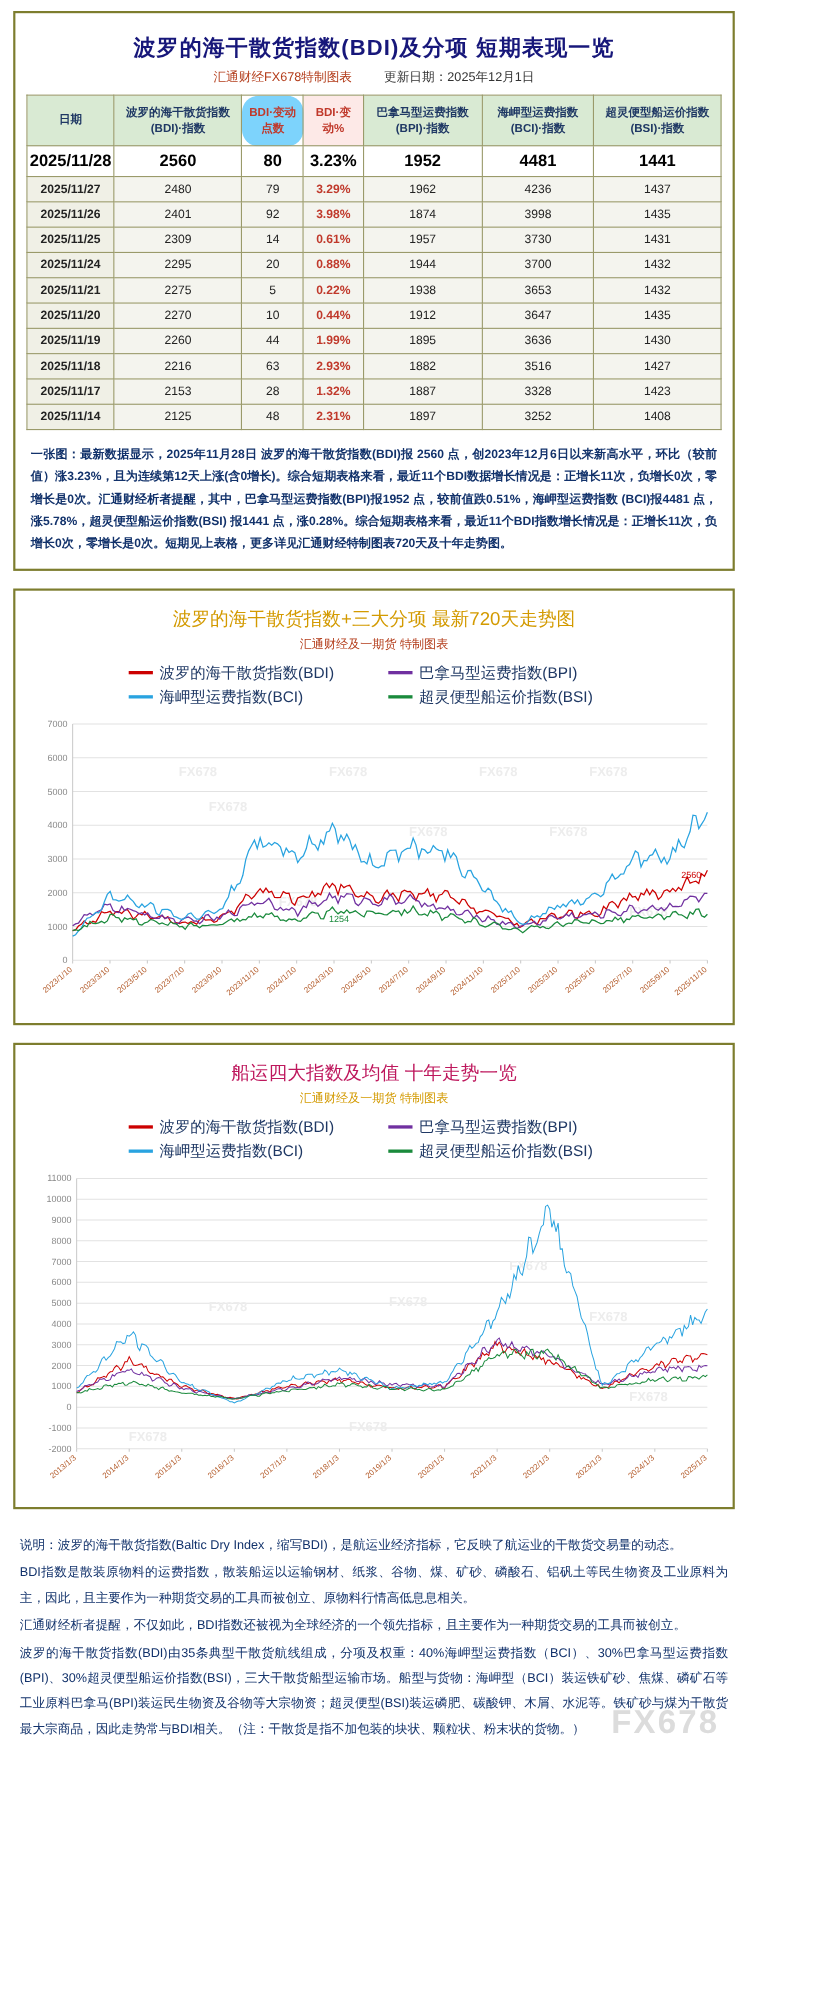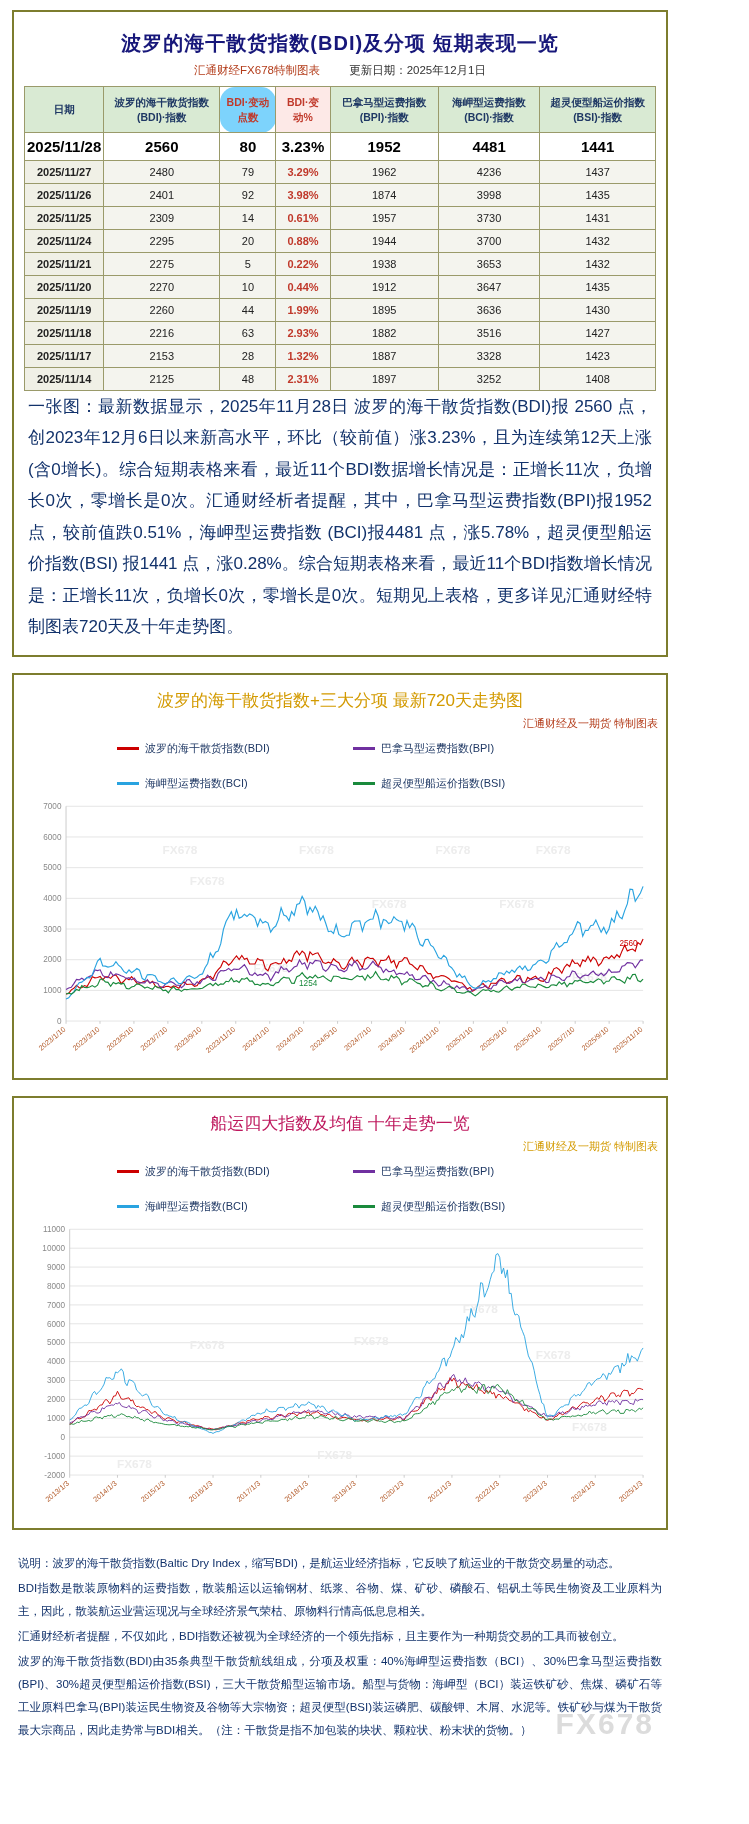--- a/index.html
+++ b/index.html
@@ -61,39 +61,41 @@
     background: #ffffff;
     font-weight: bold;
     font-size: 15px;
     color: #000;
   }
   table.bdi tbody td.date { background: #f0f0e6; font-weight: bold; color: #222; }
   table.bdi tbody tr.first td.date { background:#ffffff; }
   table.bdi tbody td.pct { color: #c0392b; font-weight: bold; }
 
   .note {
-    font-size: 17px;
+    margin-top: 12px;
+    font-size: 11px;
     line-height: 1.85;
     color: #12326b;
     text-align: justify;
     padding: 0 4px;
+    font-weight: bold;
   }
 
   
   .chart-panel { border: 2px solid #7d7d2e; padding: 10px 8px 6px; margin-bottom: 16px; }
   .chart-title {
     text-align: center; color: #d39a00; font-size: 17px; font-weight: normal; padding-top: 4px;
   }
   .chart-title.brown { color: #be185d; }
-  .chart-sub { text-align:right; color:#b33c1a; font-size: 11px; padding: 4px 0 2px; }
+  .chart-sub { text-align:center; color:#b33c1a; font-size: 11px; padding: 4px 0 2px; }
   .chart-sub.gold { color:#d39a00; }
 
   .legend {
     display: flex; flex-wrap: wrap; justify-content: center;
-    gap: 20px 26px; padding: 8px 40px 4px; font-size: 11px; text-align: center;
+    gap: 4px 26px; padding: 8px 40px 4px; font-size: 14px; text-align: center;
   }
   .legend .li { display: flex; align-items: center; gap: 6px; width: 210px; }
   .legend .sw { width: 22px; height: 3px; display:inline-block; }
   .legend .lbl { color: #1f3864; }
 
   .plot-wrap { position: relative; padding: 4px 4px 0; }
   svg.plot { display: block; width: 100%; }
   .big-wm {
     position: absolute; right: 14px; bottom: 6px;
     font-size: 30px; color: #dcdcdc; font-weight: bold; letter-spacing: 2px;
@@ -449,19 +451,19 @@
             <text x="573" y="288" transform="rotate(-40 573 288)" text-anchor="end">2023/1/3</text>
             <text x="625.5" y="288" transform="rotate(-40 625.5 288)" text-anchor="end">2024/1/3</text>
             <text x="678" y="288" transform="rotate(-40 678 288)" text-anchor="end">2025/1/3</text>
           </g>
       </svg>
     </div>
   </div>
 
   <div class="footer">
     <p>说明：波罗的海干散货指数(Baltic Dry Index，缩写BDI)，是航运业经济指标，它反映了航运业的干散货交易量的动态。</p>
-    <p>BDI指数是散装原物料的运费指数，散装船运以运输钢材、纸浆、谷物、煤、矿砂、磷酸石、铝矾土等民生物资及工业原料为主，因此，散装航运业营运现况与全球经济景气荣枯、原物料行情高低息息相关。</p>
+    <p>BDI指数是散装原物料的运费指数，散装船运以运输钢材、纸浆、谷物、煤、矿砂、磷酸石、铝矾土等民生物资及工业原料为主，因此，且主要作为一种期货交易的工具而被创立、原物料行情高低息息相关。</p>
     <p>汇通财经析者提醒，不仅如此，BDI指数还被视为全球经济的一个领先指标，且主要作为一种期货交易的工具而被创立。</p>
     <p>波罗的海干散货指数(BDI)由35条典型干散货航线组成，分项及权重：40%海岬型运费指数（BCI）、30%巴拿马型运费指数(BPI)、30%超灵便型船运价指数(BSI)，三大干散货船型运输市场。船型与货物：海岬型（BCI）装运铁矿砂、焦煤、磷矿石等工业原料巴拿马(BPI)装运民生物资及谷物等大宗物资；超灵便型(BSI)装运磷肥、碳酸钾、木屑、水泥等。铁矿砂与煤为干散货最大宗商品，因此走势常与BDI相关。（注：干散货是指不加包装的块状、颗粒状、粉末状的货物。）</p>
     <div class="big-wm">FX678</div>
   </div>
 
 </div>
 
 </body></html>

